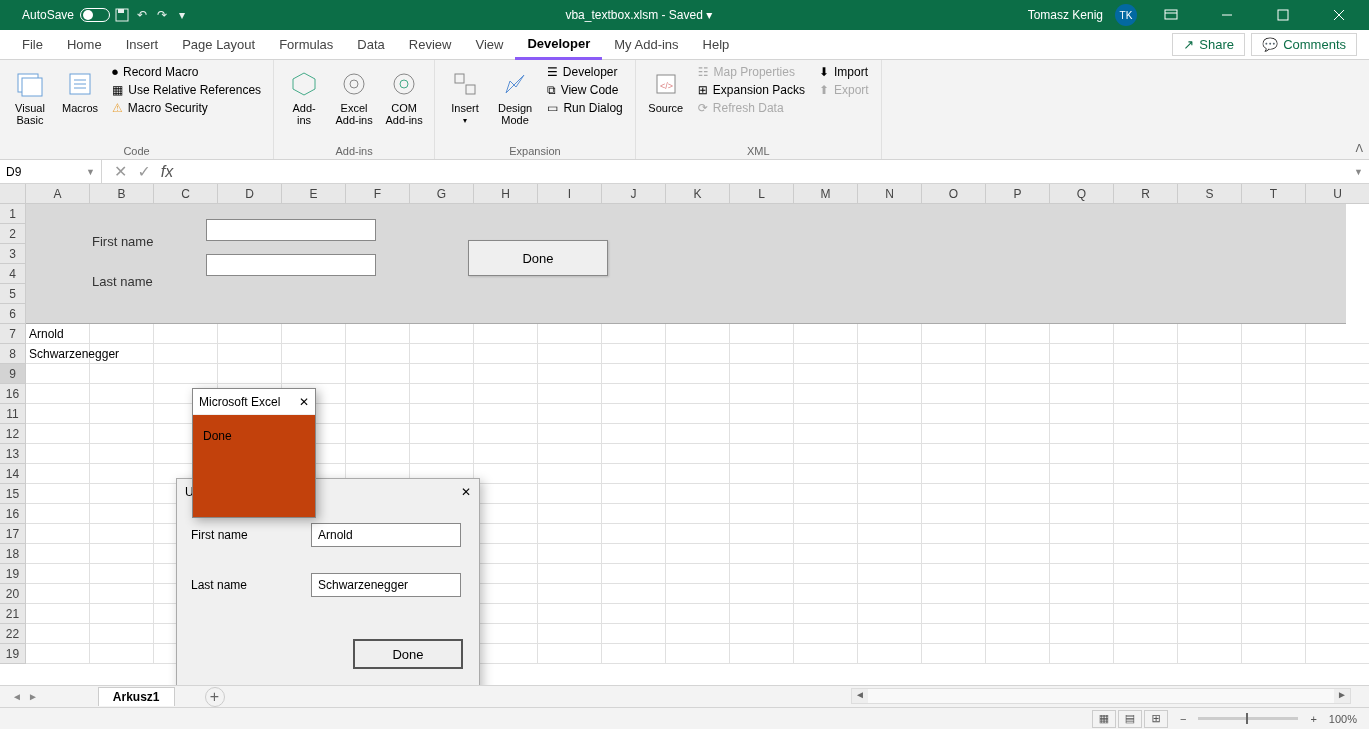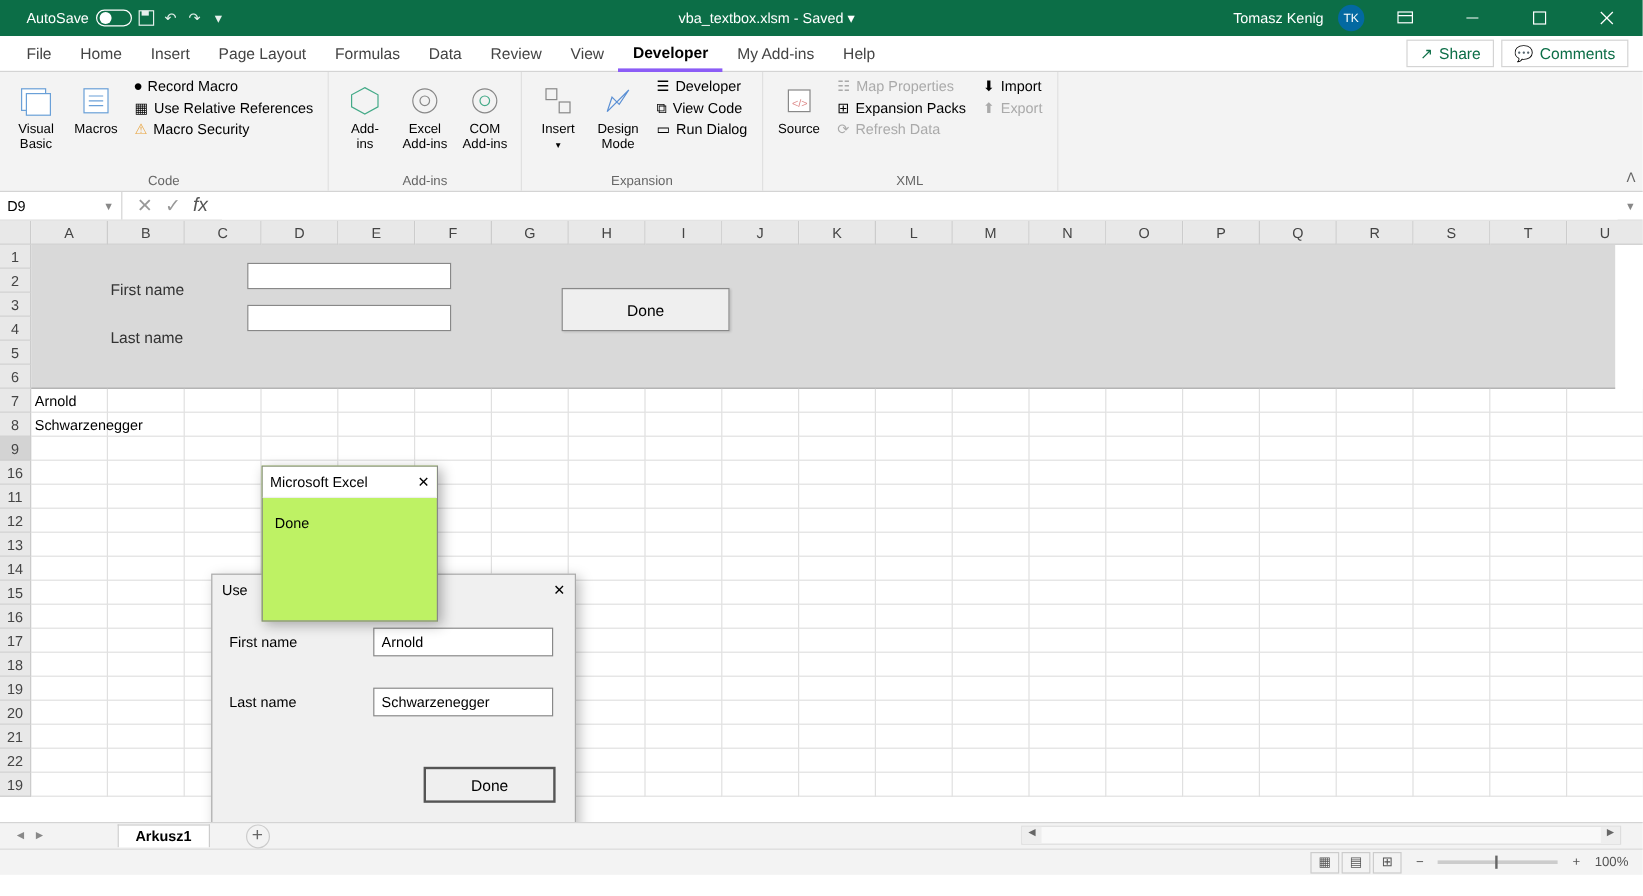--- a/index.html
+++ b/index.html
@@ -64,21 +64,21 @@
 
 .userform { position: absolute; left: 176px; top: 294px; width: 304px; height: 228px; background: #f0f0f0; border: 1px solid #aaa; box-shadow: 3px 3px 10px rgba(0,0,0,0.25); }
 .uf-title { height: 26px; display: flex; align-items: center; justify-content: space-between; padding: 0 8px; font-size: 12px; }
 .uf-body { padding: 18px 14px; position: relative; }
 .uf-row { display: flex; align-items: center; margin-bottom: 26px; }
 .uf-lbl { width: 120px; font-size: 12px; }
 .uf-inp { width: 150px; height: 24px; border: 1px solid #888; background: #fff; font-size: 12px; padding: 0 6px; }
 .uf-done { width: 110px; height: 30px; border: 2px solid #555; background: #efefef; font-size: 13px; margin-left: 162px; margin-top: 16px; }
 
 
-.msgbox { position: absolute; left: 218px; top: 204px; width: 147px; height: 130px; background: #bef264; border: 1px solid #888; box-shadow: 3px 3px 10px rgba(0,0,0,0.3); z-index: 10; }
+.msgbox { position: absolute; left: 192px; top: 204px; width: 124px; height: 130px; background: #c2410c; border: 1px solid #888; box-shadow: 3px 3px 10px rgba(0,0,0,0.3); z-index: 10; }
 .msg-title { height: 26px; background: #fff; display: flex; align-items: center; justify-content: space-between; padding: 0 6px; font-size: 12px; border-bottom: 1px solid #eee; }
 .msg-body { padding: 14px 10px; font-size: 12px; }
 .msg-footer { background: #f0f0f0; padding: 10px; text-align: center; position: absolute; bottom: 0; left: 0; right: 0; }
 .msg-ok { width: 80px; height: 22px; border: 2px solid #0078d4; background: #e5f1fb; font-size: 12px; }
 
 
 .sheet-tabs { height: 22px; background: #f3f3f3; border-top: 1px solid #d4d4d4; display: flex; align-items: center; padding-left: 12px; position: relative; }
 .sheet-nav { display: flex; gap: 6px; color: #888; font-size: 10px; }
 .sheet-tab { padding: 2px 14px; background: #fff; border: 1px solid #ccc; border-bottom: none; font-size: 12px; font-weight: 600; margin-left: 60px; }
 .sheet-add { width: 20px; height: 20px; border: 1px solid #ccc; border-radius: 50%; margin-left: 30px; text-align: center; line-height: 18px; color: #666; }

